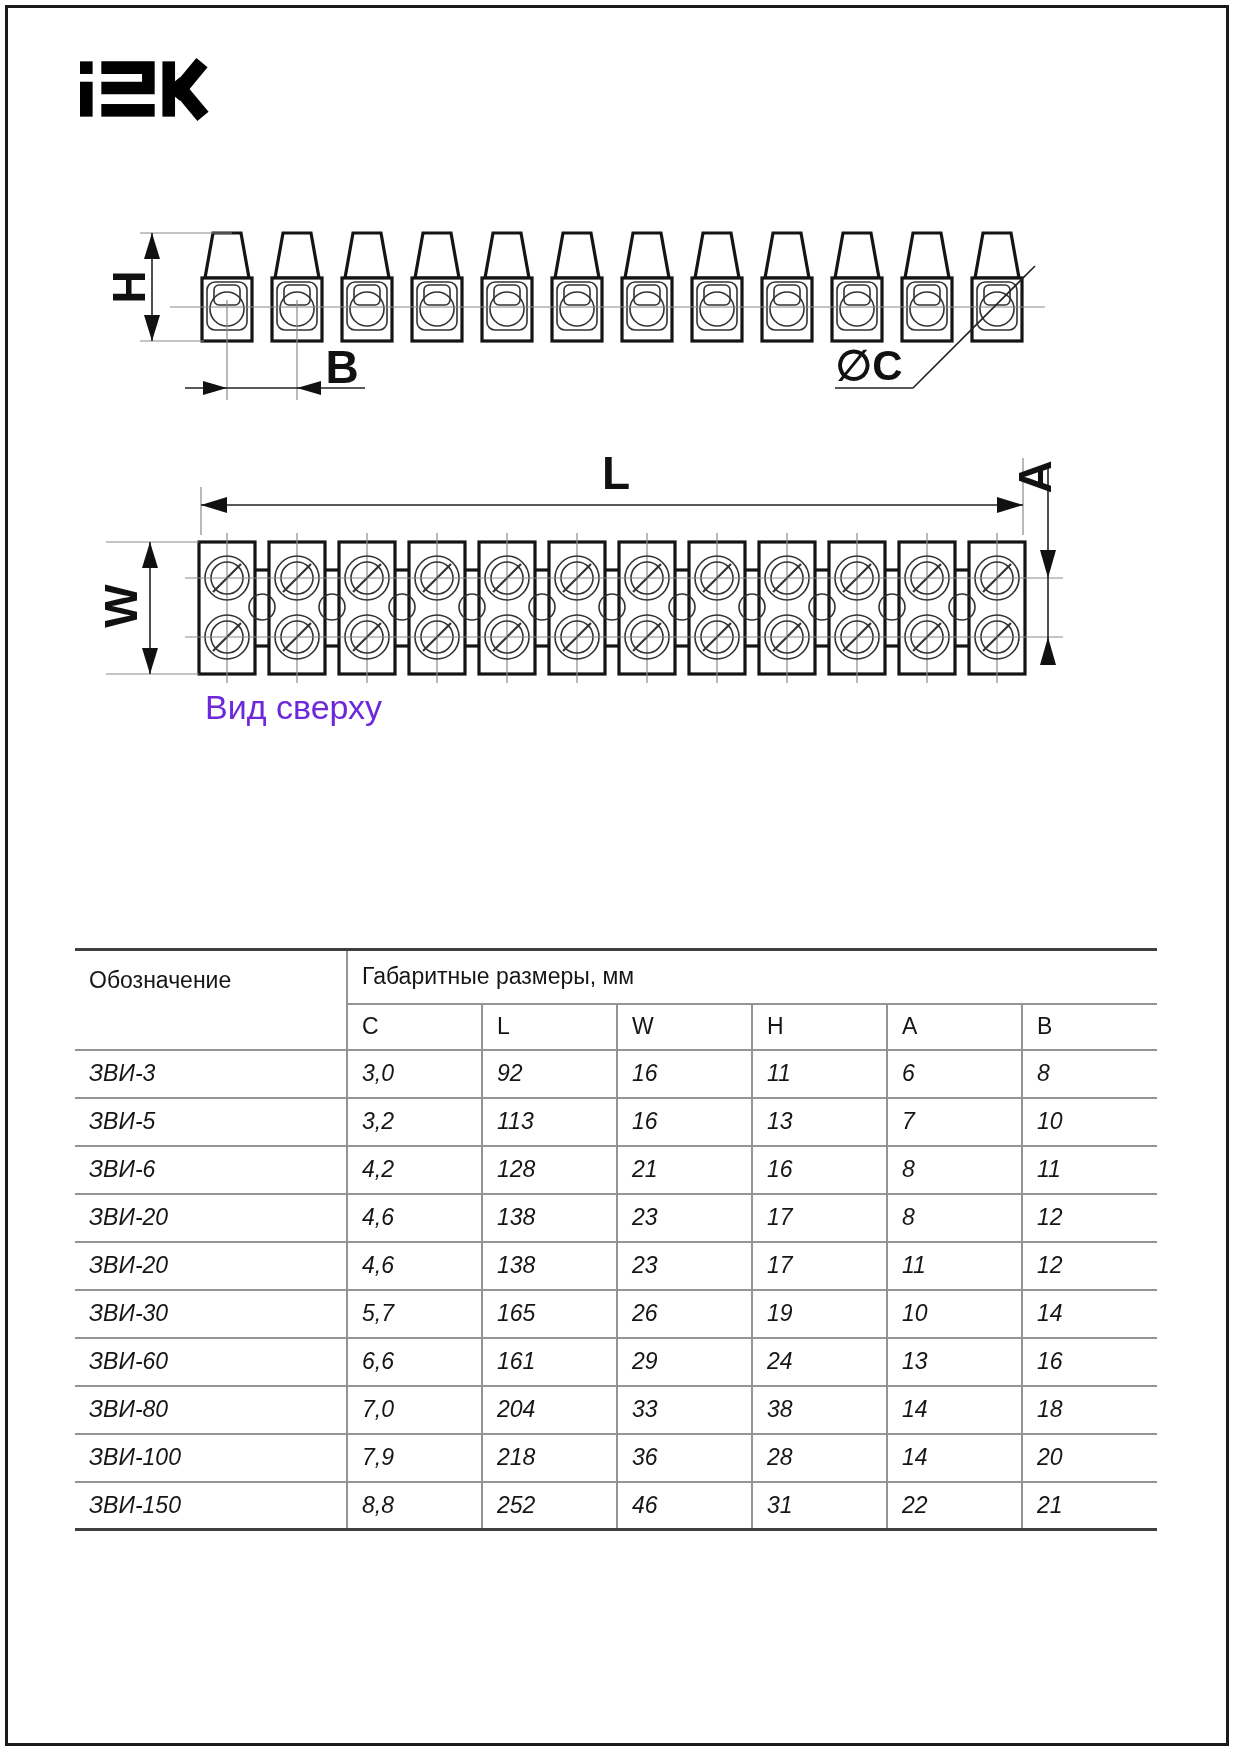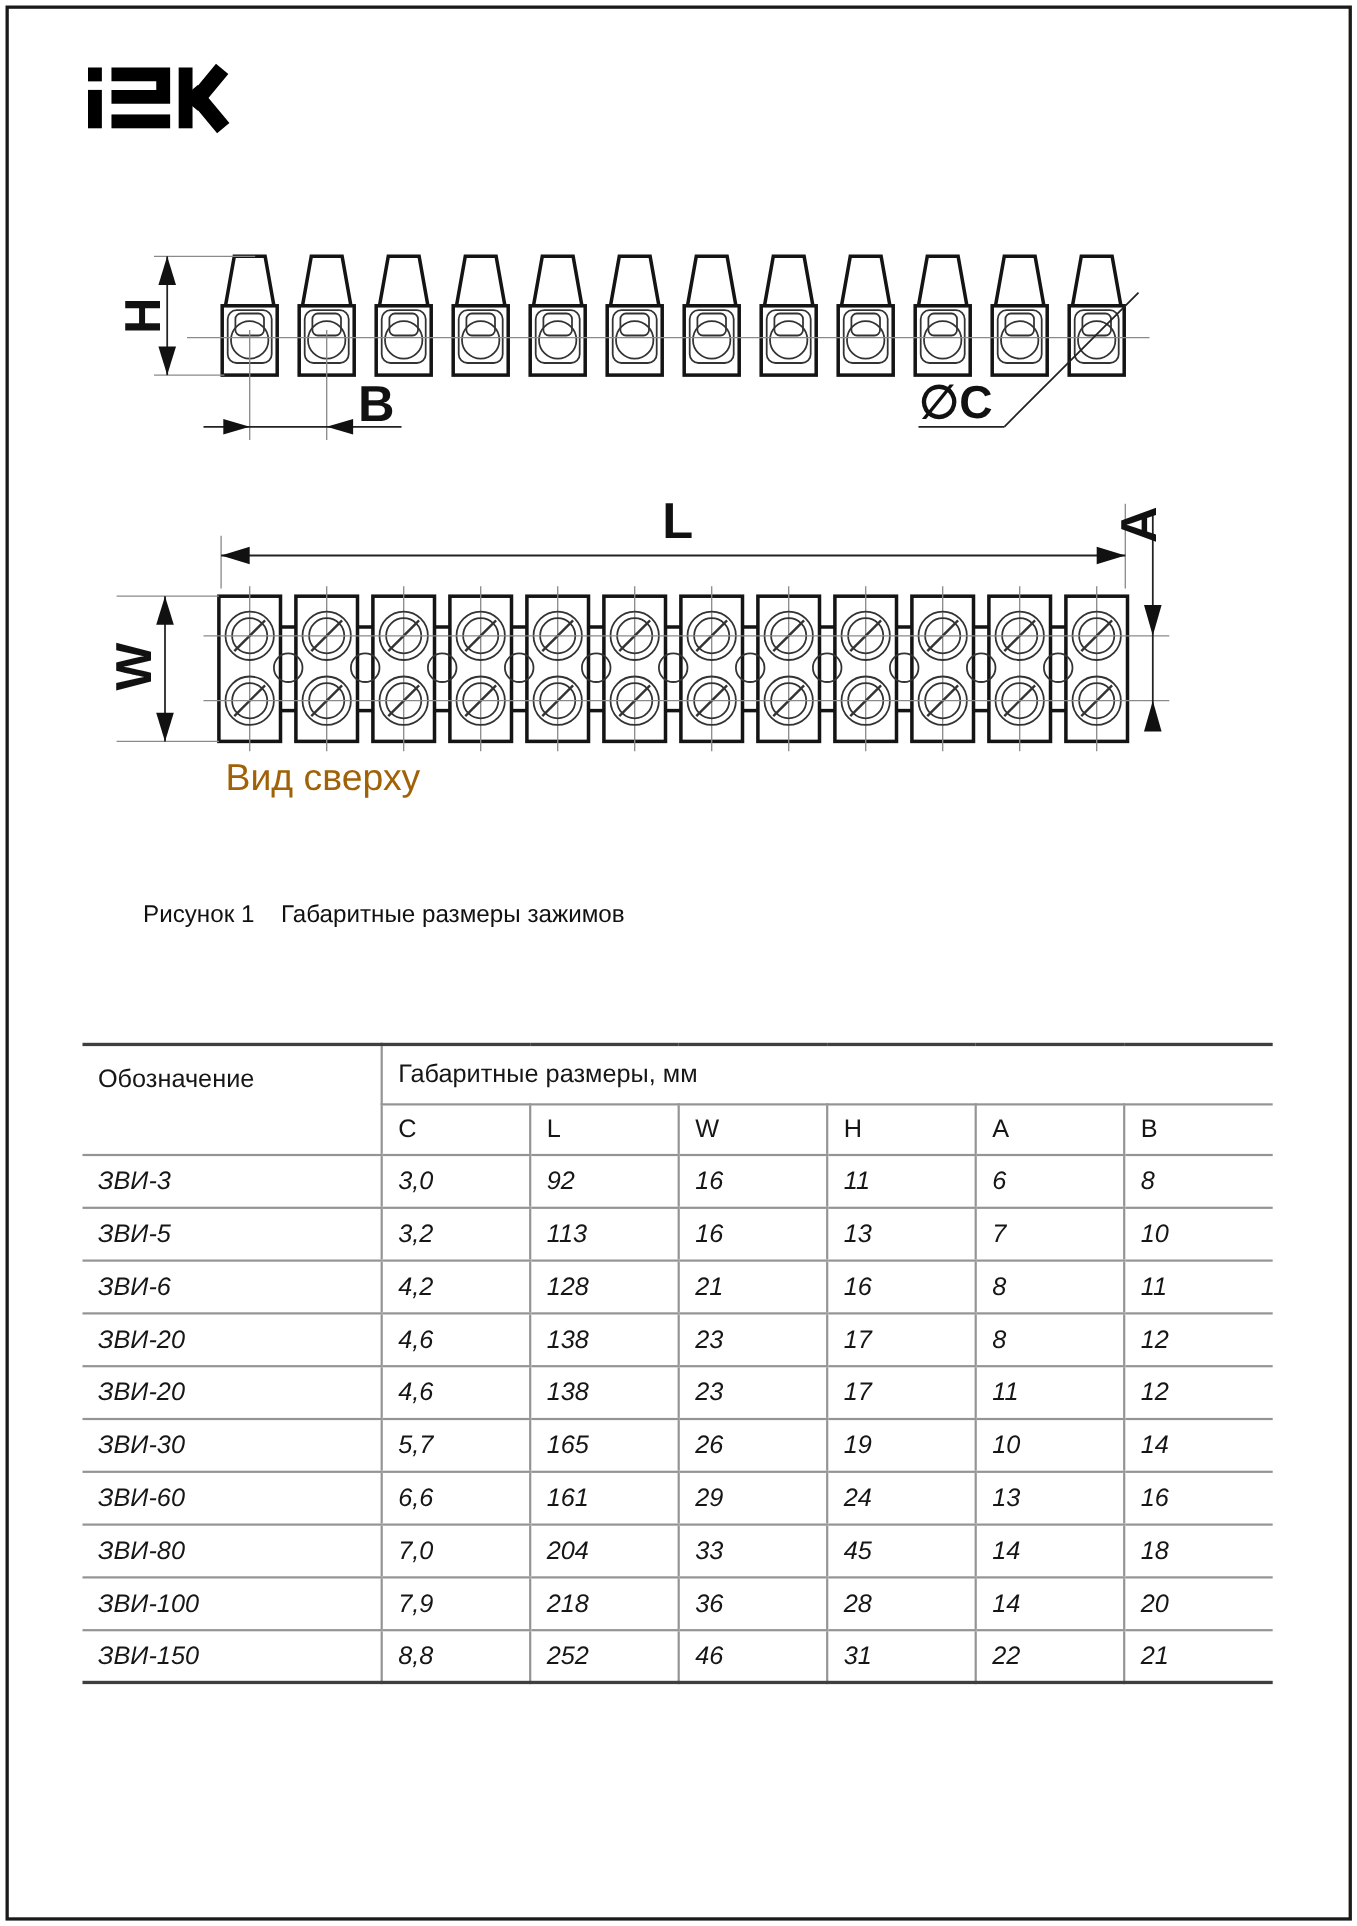--- a/index.html
+++ b/index.html
@@ -12,21 +12,21 @@
   .slot{stroke:#333;stroke-width:2.2;}
   .thick{fill:#fff;stroke:#141414;stroke-width:3.2;}
   .tline{fill:none;stroke:#141414;stroke-width:3.2;}
   .cl{stroke:#8a8a8a;stroke-width:1.2;}
   .dim{stroke:#222;stroke-width:1.6;fill:none;}
   .arr{fill:#111;stroke:none;}
   .dimlabel{position:absolute;transform:translate(-50%,-50%);font-size:46px;font-weight:600;
             color:#111;white-space:nowrap;line-height:1;}
   .rot{transform:translate(-50%,-50%) rotate(-90deg);}
   #label-c{font-size:42px;}
-  #topview-label{position:absolute;left:205px;top:688px;font-size:34px;font-weight:400;color:#a16207;text-align:right;}
+  #topview-label{position:absolute;left:205px;top:688px;font-size:34px;font-weight:400;color:#6d28d9;text-align:right;}
   #caption{position:absolute;left:130px;top:818px;font-size:22px;color:#111;}
   #caption .gap{margin-left:18px;}
   #dim-table{position:absolute;left:75px;top:948px;width:1082px;border-collapse:collapse;
              table-layout:fixed;font-size:23px;color:#161616;
              border-top:3px solid #3f3f3f;border-bottom:3px solid #3f3f3f;}
   #dim-table th,#dim-table td{font-weight:400;text-align:left;padding:0 0 0 14px;vertical-align:middle;}
   tr.h1{height:54px;} tr.h2{height:46px;} tr.d{height:48px;font-style:italic;}
   .obozn{vertical-align:top !important;padding-top:16px !important;border-bottom:2px solid #949494;}
   .group{border-left:2px solid #949494;border-bottom:2px solid #949494;}
   .sub{border-left:2px solid #949494;border-bottom:2px solid #949494;}
@@ -155,24 +155,20 @@
 
   <div class="dimlabel rot" id="label-h" style="left:129px;top:287px;">H</div>
   <div class="dimlabel" id="label-b" style="left:342px;top:367px;">B</div>
   <div class="dimlabel" id="label-c" style="left:869px;top:366px;">∅C</div>
   <div class="dimlabel" id="label-l" style="left:616px;top:473px;">L</div>
   <div class="dimlabel rot" id="label-w" style="left:121px;top:606px;">W</div>
   <div class="dimlabel rot" id="label-a" style="left:1035px;top:477px;">A</div>
 
   <div id="topview-label">Вид сверху</div>
 
-  <div id="caption">
-    <span>Рисунок 1</span>
-    <span class="gap">Габаритные размеры зажимов</span>
-  </div>
 
   <table id="dim-table">
     <colgroup>
       <col style="width:272px">
         <col style="width:135px">
         <col style="width:135px">
       <col style="width:135px">
         <col style="width:135px">
         <col style="width:135px">
         <col style="width:135px">
@@ -251,21 +247,21 @@
       <td>29</td>
       <td>24</td>
       <td>13</td>
       <td>16</td>
     </tr>
     <tr class="d">
       <td>ЗВИ-80</td>
       <td>7,0</td>
       <td>204</td>
       <td>33</td>
-      <td>45</td>
+      <td>38</td>
       <td>14</td>
       <td>18</td>
     </tr>
     <tr class="d">
       <td>ЗВИ-100</td>
       <td>7,9</td>
       <td>218</td>
       <td>36</td>
       <td>28</td>
       <td>14</td>

